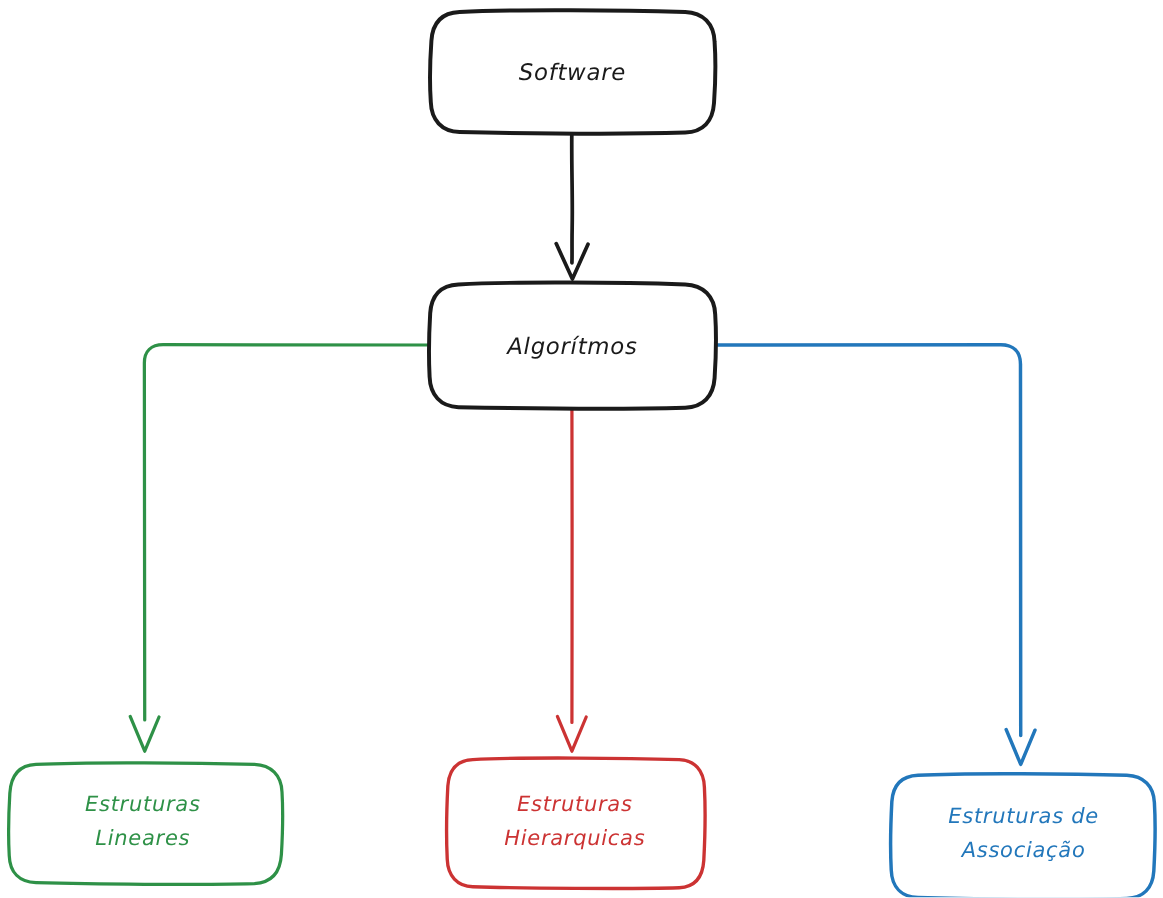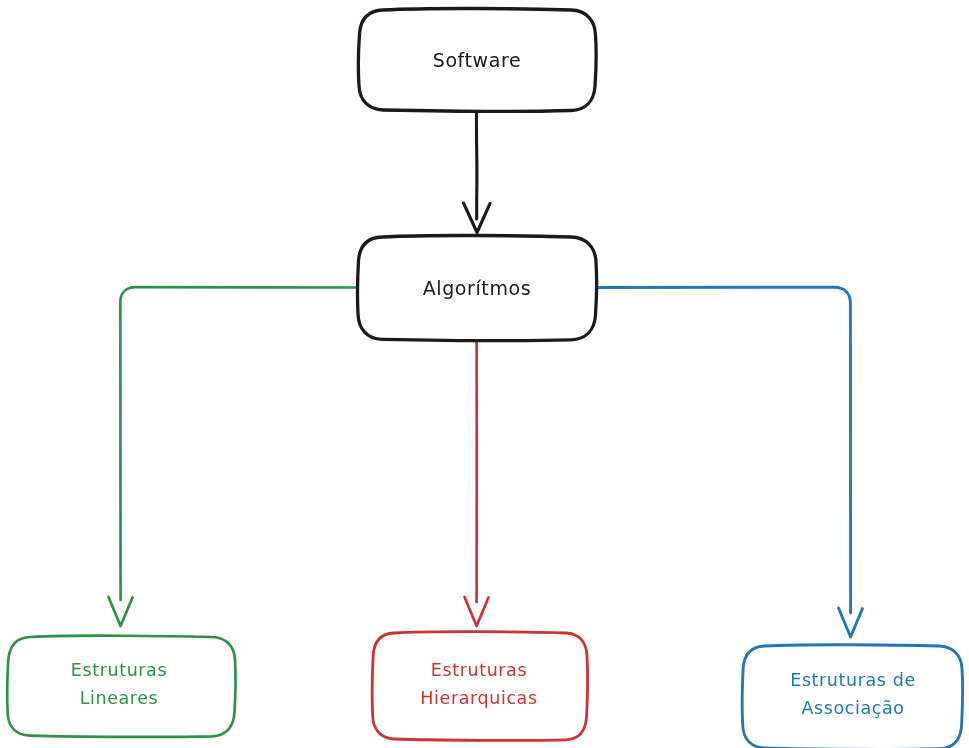--- a/index.html
+++ b/index.html
@@ -12,20 +12,21 @@
     width: 969px;
     height: 748px;
     overflow: hidden;
     font-family: "DejaVu Sans", sans-serif;
   }
   #diagram-root {
     position: relative;
     width: 969px;
     height: 748px;
     background: #ffffff;
+    font-style: italic;
   }
   svg.diagram-canvas {
     position: absolute;
     top: 0;
     left: 0;
     width: 969px;
     height: 748px;
     display: block;
   }
   .node-label {

